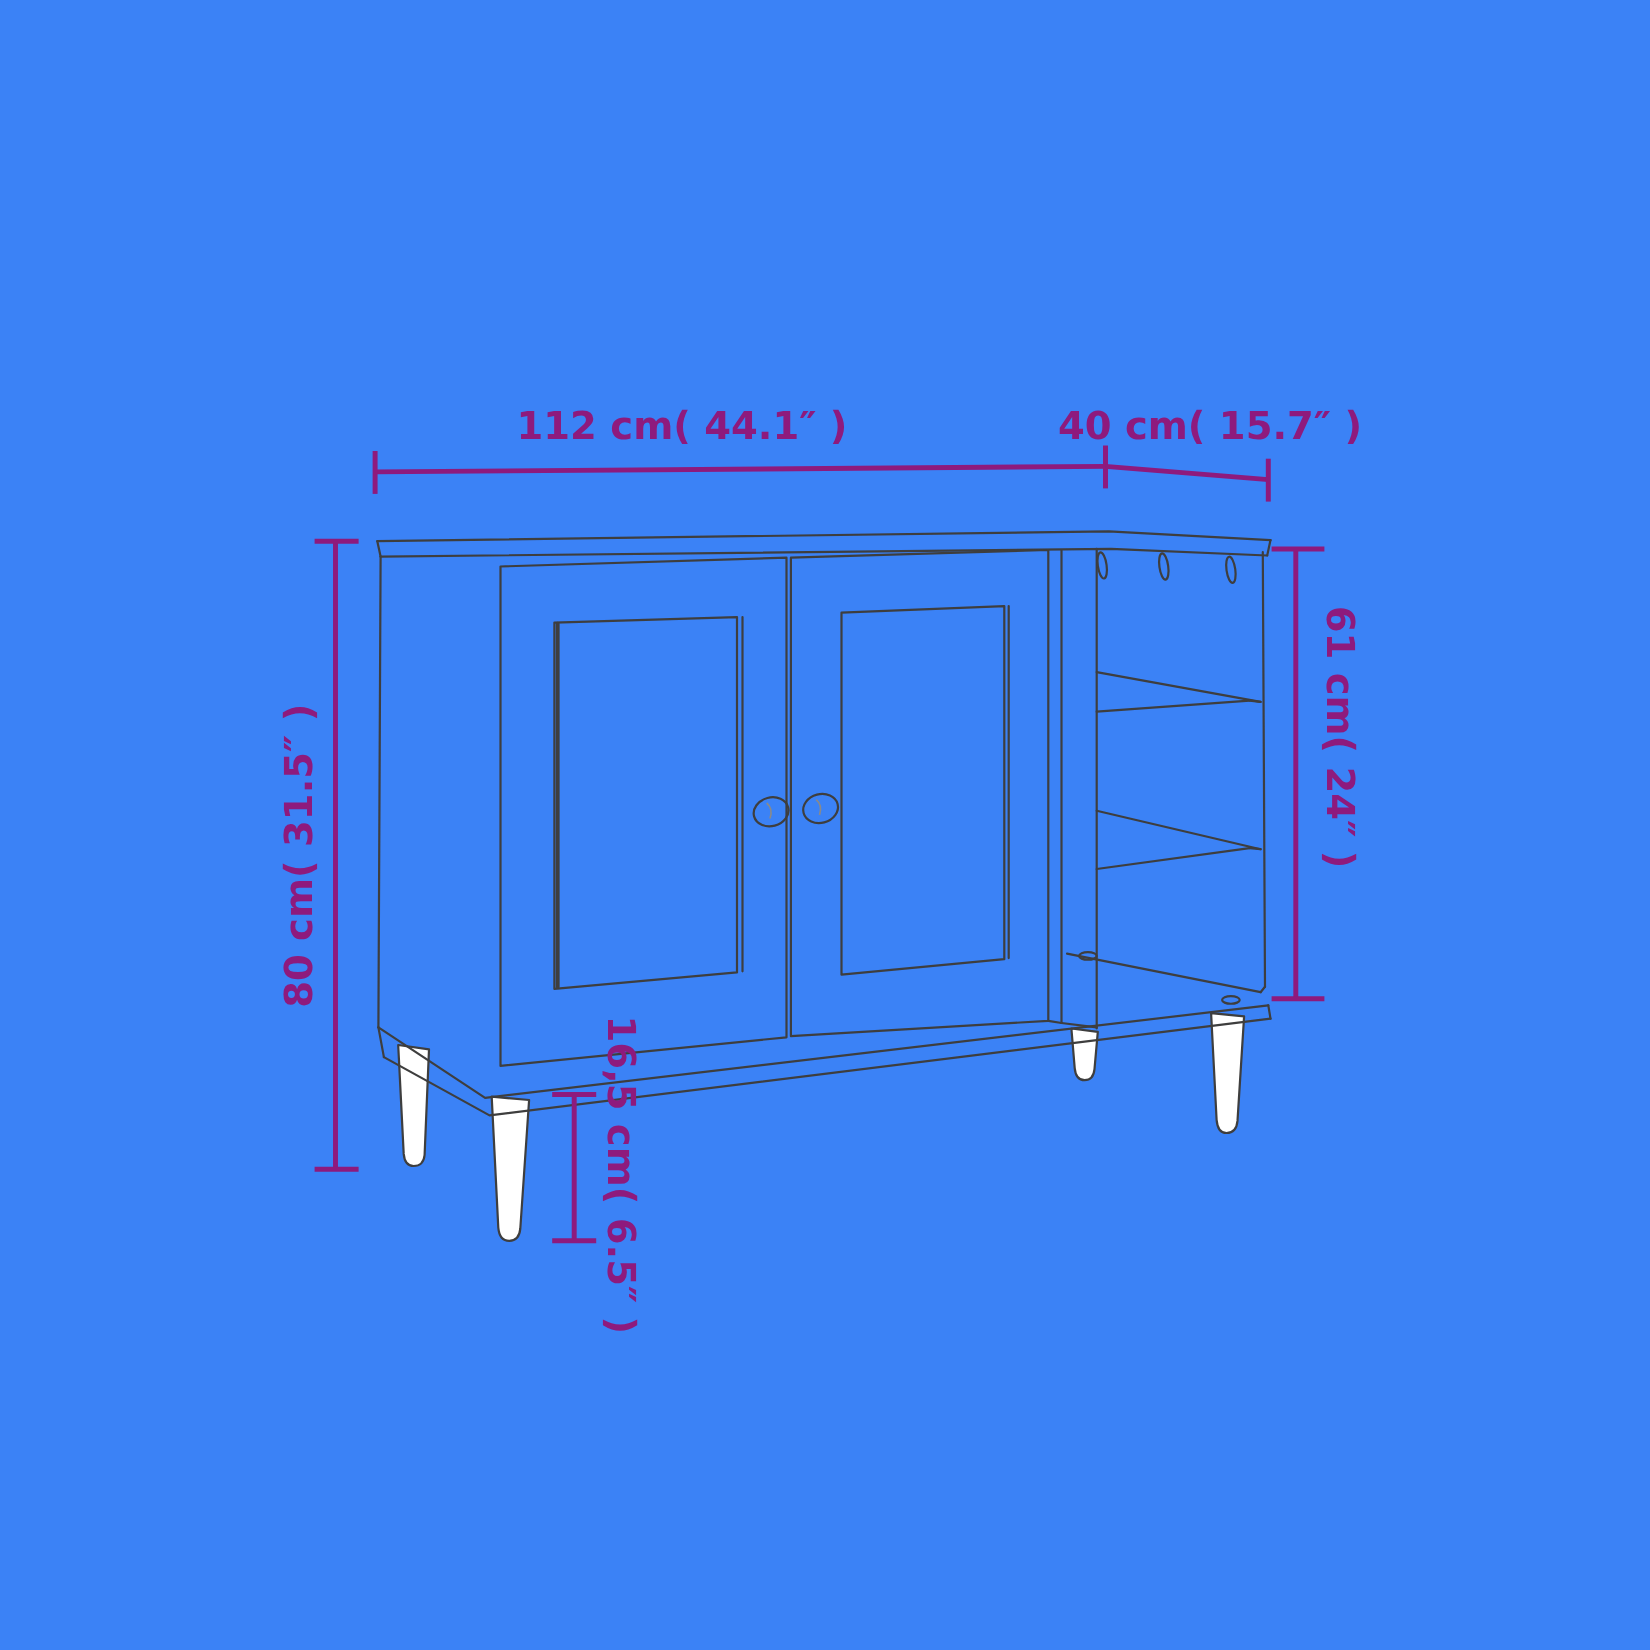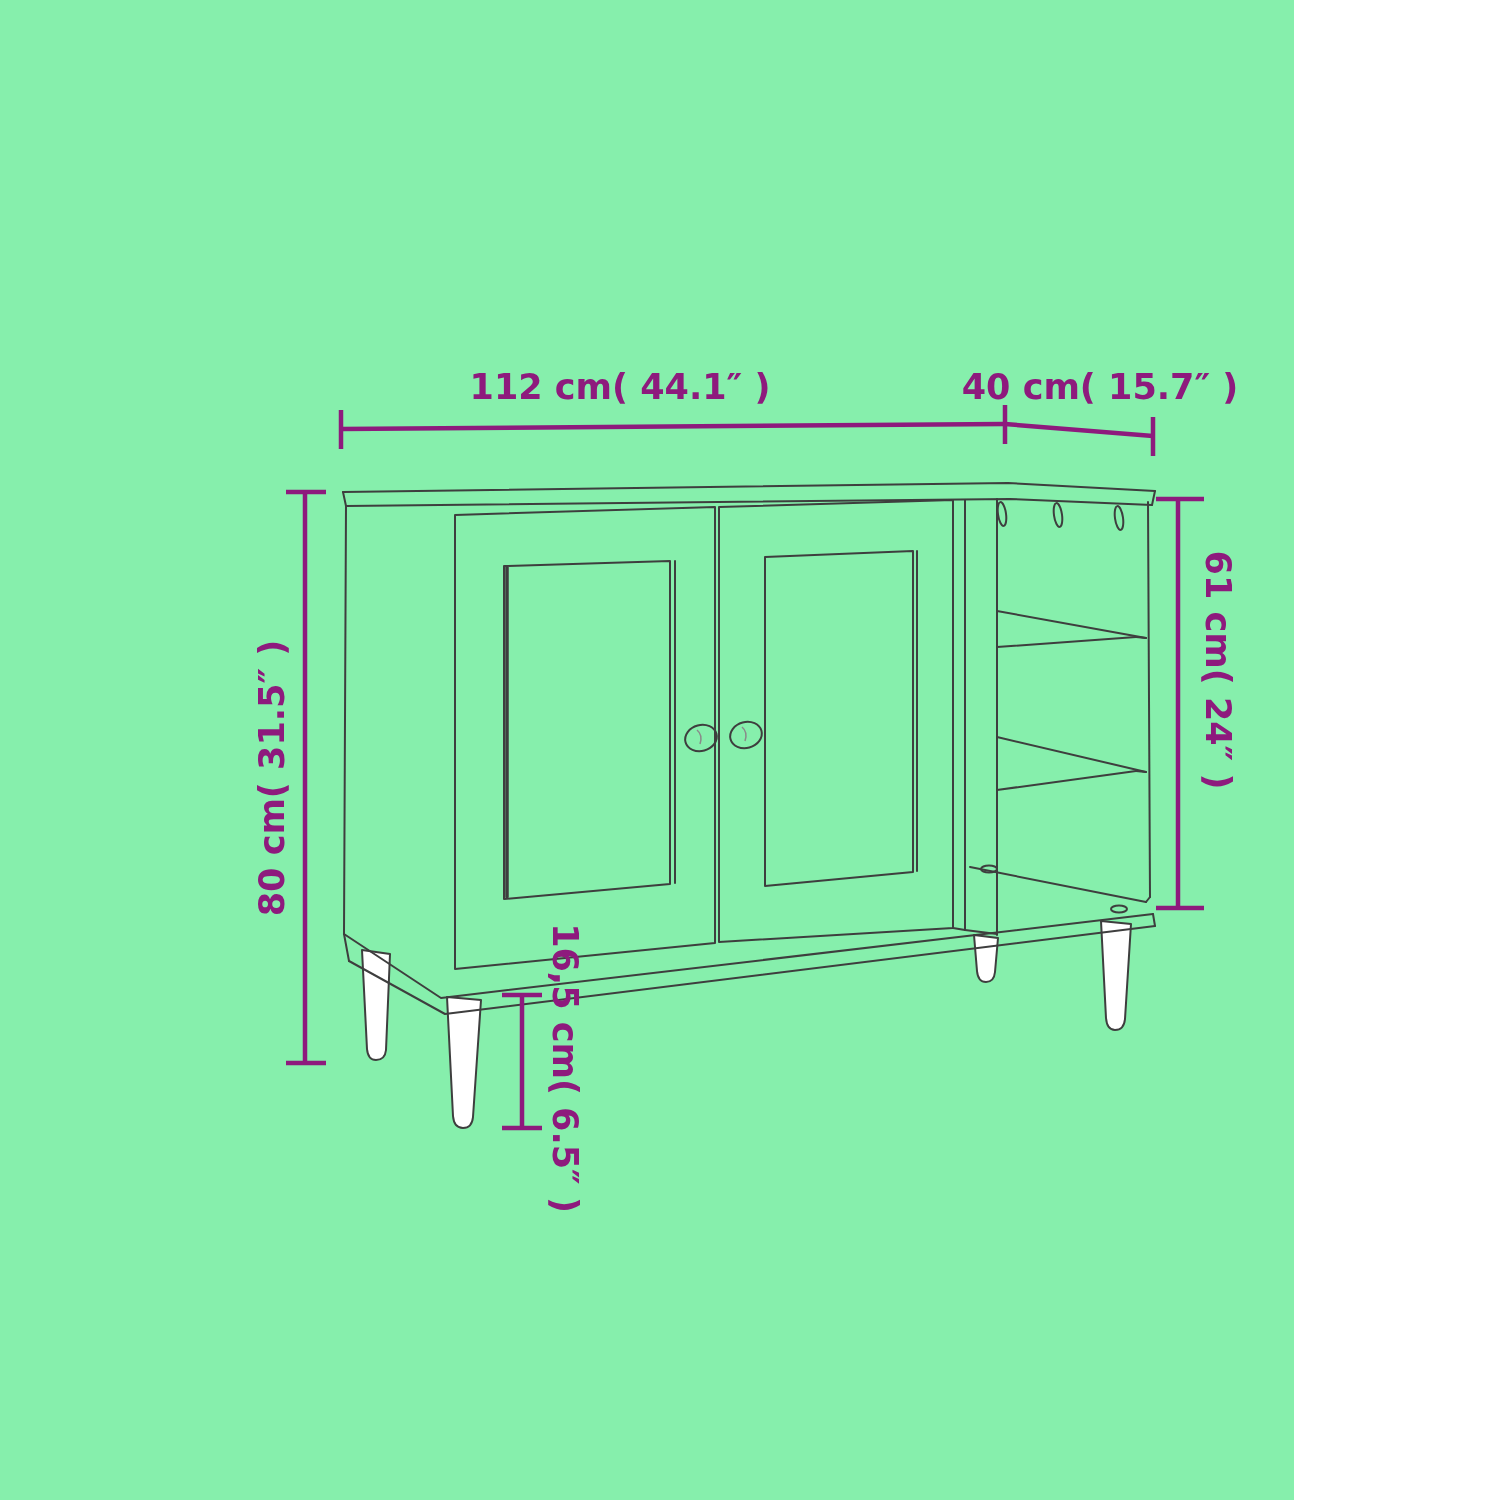--- a/index.html
+++ b/index.html
@@ -3,23 +3,23 @@
 <meta charset="utf-8">
 <style>
   html, body {
     margin: 0;
     padding: 0;
     background: #ffffff;
     font-family: "DejaVu Sans", "Liberation Sans", sans-serif;
   }
   .stage {
     position: relative;
-    width: 1294px;
+    width: 1500px;
     height: 1500px;
-    background: #86efac;
+    background: #3b82f6;
     overflow: hidden;
   }
   svg { display: block; }
   .cab {
     fill: none;
     stroke: #3e3e3e;
     stroke-width: 2;
     stroke-linecap: round;
     stroke-linejoin: round;
   }

